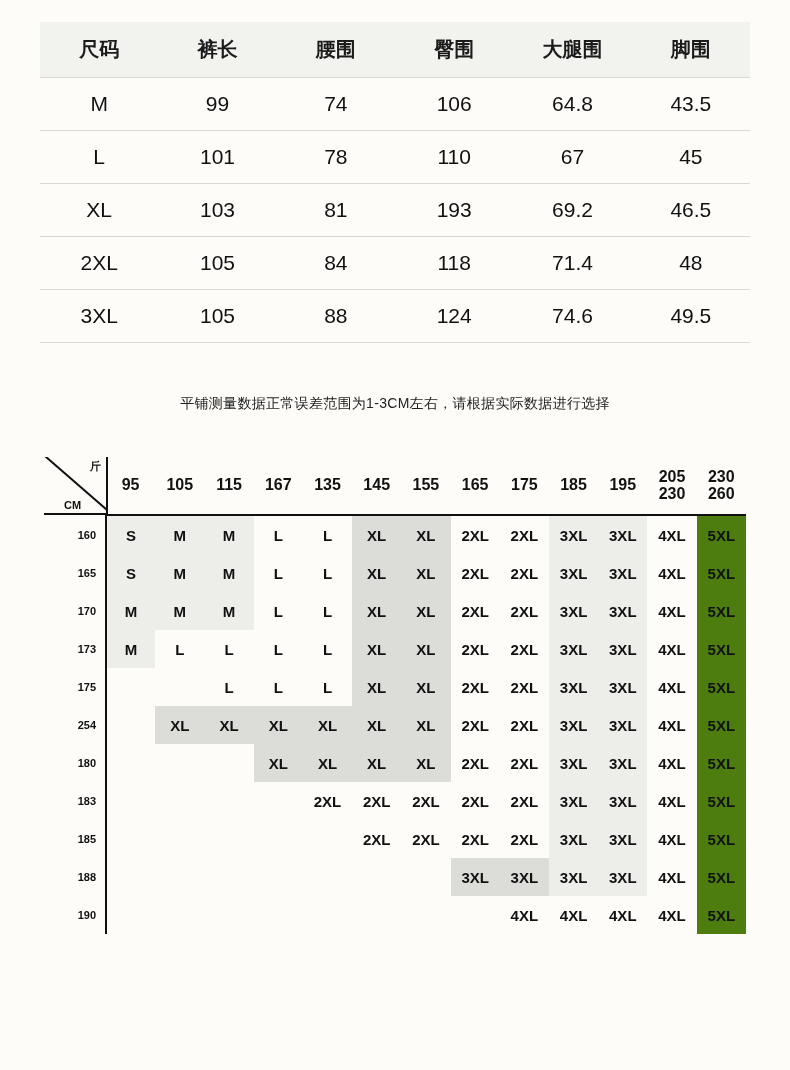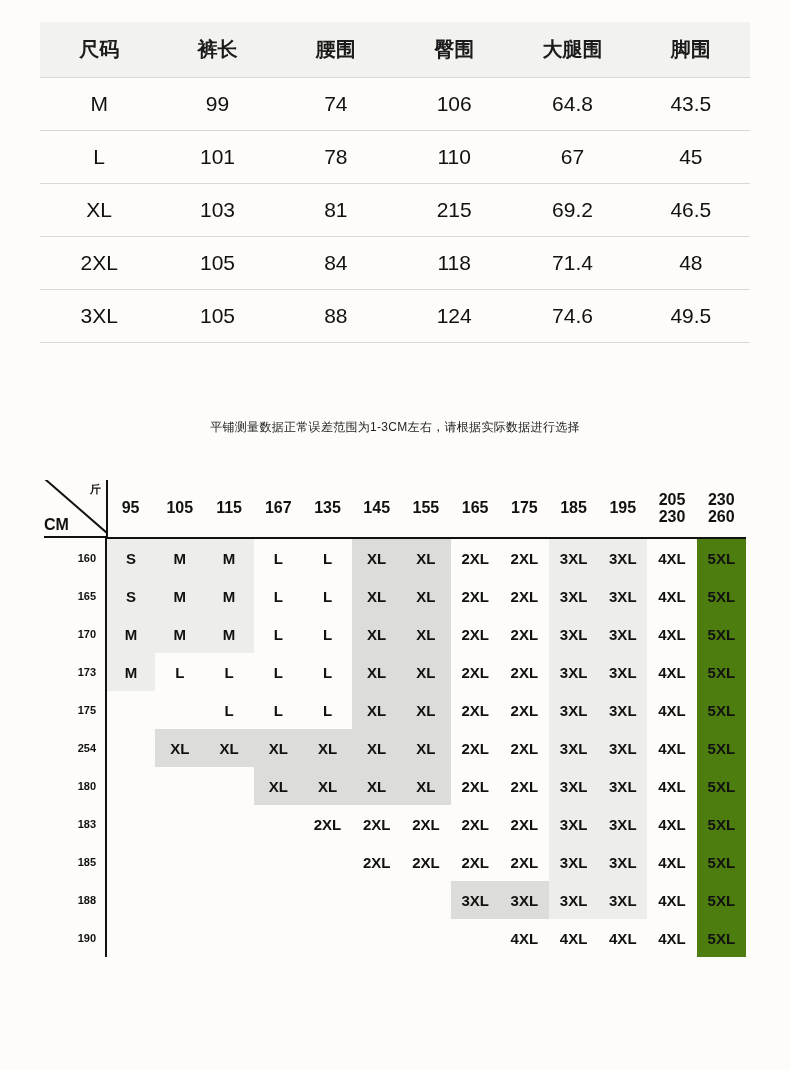--- a/index.html
+++ b/index.html
@@ -49,23 +49,23 @@
   }
   table.spec tbody tr:first-child td {
     border-top: 1px solid #d8d8d4;
   }
   table.spec tbody tr:last-child td {
     border-bottom: 1px solid #d8d8d4;
   }
 
   .note {
     text-align: center;
-    font-size: 12px;
+    font-size: 14px;
     color: #222;
-    margin-top: 76px;
+    margin-top: 52px;
     letter-spacing: 0.3px;
   }
 
   
   .matrix-wrap {
     padding: 44px 44px 0 44px;
   }
   table.matrix {
     border-collapse: collapse;
     table-layout: fixed;
@@ -102,23 +102,23 @@
   }
   .corner .lbl-kg {
     position: absolute;
     right: 5px;
     top: 2px;
     font-size: 11px;
     font-weight: 700;
   }
   .corner .lbl-cm {
     position: absolute;
-    left: 0;
+    left: 20px;
     bottom: 2px;
-    font-size: 16px;
+    font-size: 11px;
     font-weight: 700;
   }
   thead.mhead th.colhead {
     border-bottom: 2px solid #111;
     height: 56px;
     font-size: 15px;
     line-height: 1.05;
   }
   thead.mhead th.colhead .two {
     display: block;
@@ -176,21 +176,21 @@
           <td>101</td>
           <td>78</td>
           <td>110</td>
           <td>67</td>
           <td>45</td>
         </tr>
         <tr>
           <td>XL</td>
           <td>103</td>
           <td>81</td>
-          <td>215</td>
+          <td>193</td>
           <td>69.2</td>
           <td>46.5</td>
         </tr>
         <tr>
           <td>2XL</td>
           <td>105</td>
           <td>84</td>
           <td>118</td>
           <td>71.4</td>
           <td>48</td>

